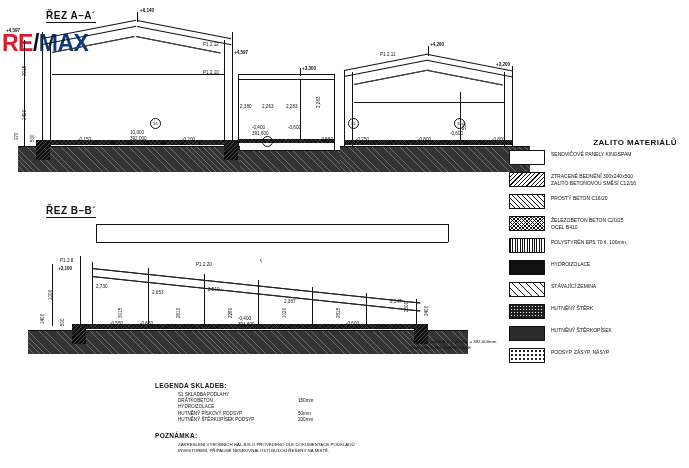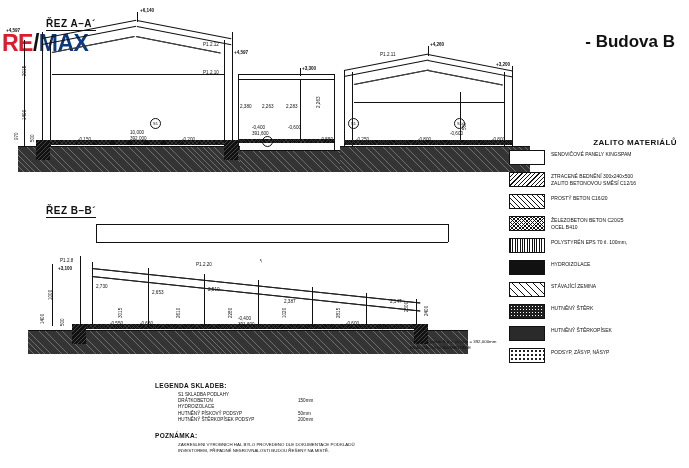--- a/index.html
+++ b/index.html
@@ -22,21 +22,21 @@
   }
   .logo .red{color:#dc1c2e;}
   .logo .blue{color:#0a3a82;}
   .logo .slash{color:#111;}
 
   
   .sec-title{
     position:absolute;font-size:10px;font-weight:bold;letter-spacing:.5px;
   }
   .sec-title .und{border-bottom:1px solid #111;padding-bottom:1px;}
-  #title-aa{left:46px;top:18px;}
+  #title-aa{left:46px;top:10px;}
   #title-bb{left:46px;top:205px;}
 
   .budova{
     position:absolute;right:14px;top:32px;
     font-size:17px;font-weight:bold;
   }
 
   
   .ln{position:absolute;background:#111;}
   .h1{height:1px;}
@@ -98,21 +98,20 @@
 <div class="page">
 
   <div class="logo">
     <div class="txt">
       <span class="red">RE</span><span class="slash">/</span><span class="blue">MAX</span>
     </div>
   </div>
 
   <div class="sec-title" id="title-aa"><span class="und">ŘEZ A–A´</span></div>
   <div class="sec-title" id="title-bb"><span class="und">ŘEZ B–B´</span></div>
-  <div class="budova">- Budova B</div>
 
   <div>
 
     <div class="ln hatch-ground" style="left:18px;top:146px;width:222px;height:26px;opacity:.85;"></div>
     <div class="ln hatch-ground" style="left:240px;top:150px;width:100px;height:22px;opacity:.85;"></div>
     <div class="ln hatch-ground" style="left:340px;top:146px;width:190px;height:26px;opacity:.85;"></div>
 
     <div class="ln h1" style="left:18px;top:146px;width:222px;"></div>
     <div class="ln h1" style="left:240px;top:150px;width:100px;"></div>
     <div class="ln h1" style="left:340px;top:146px;width:190px;"></div>

